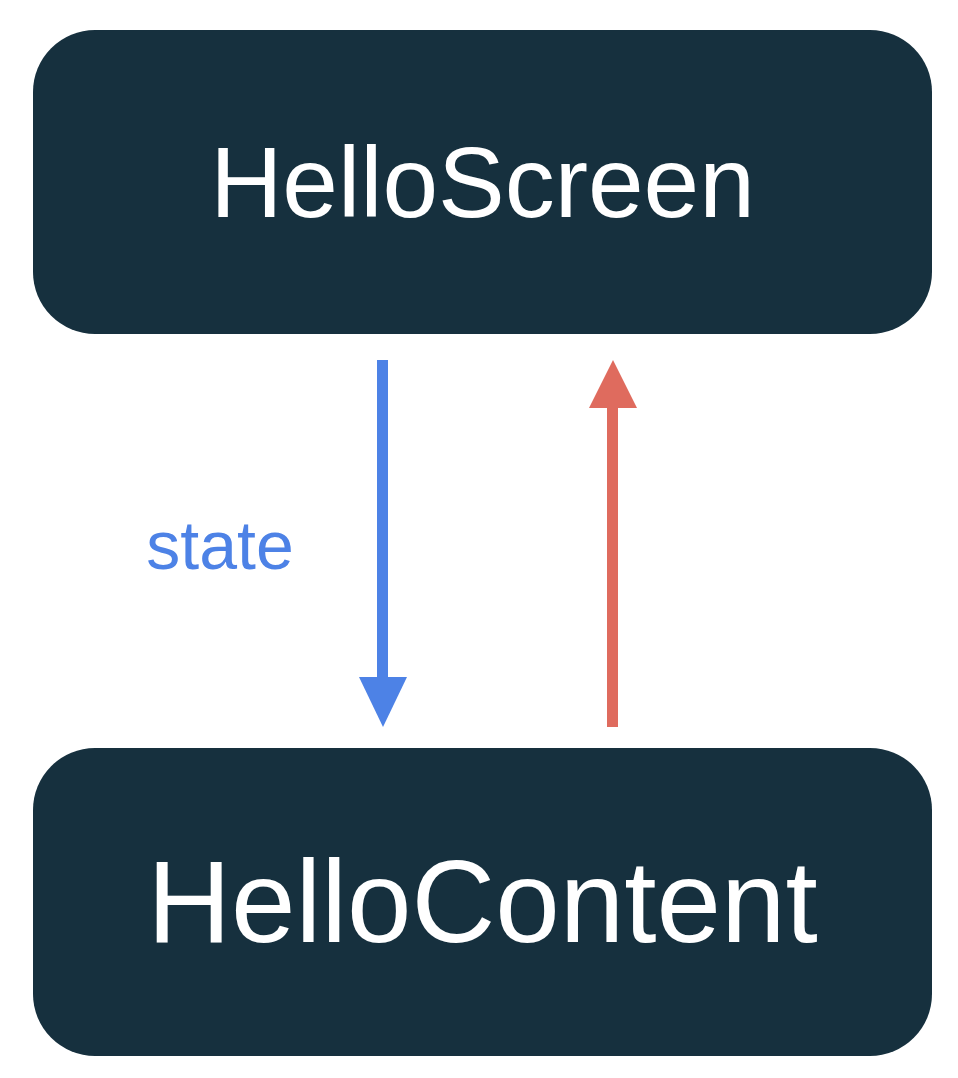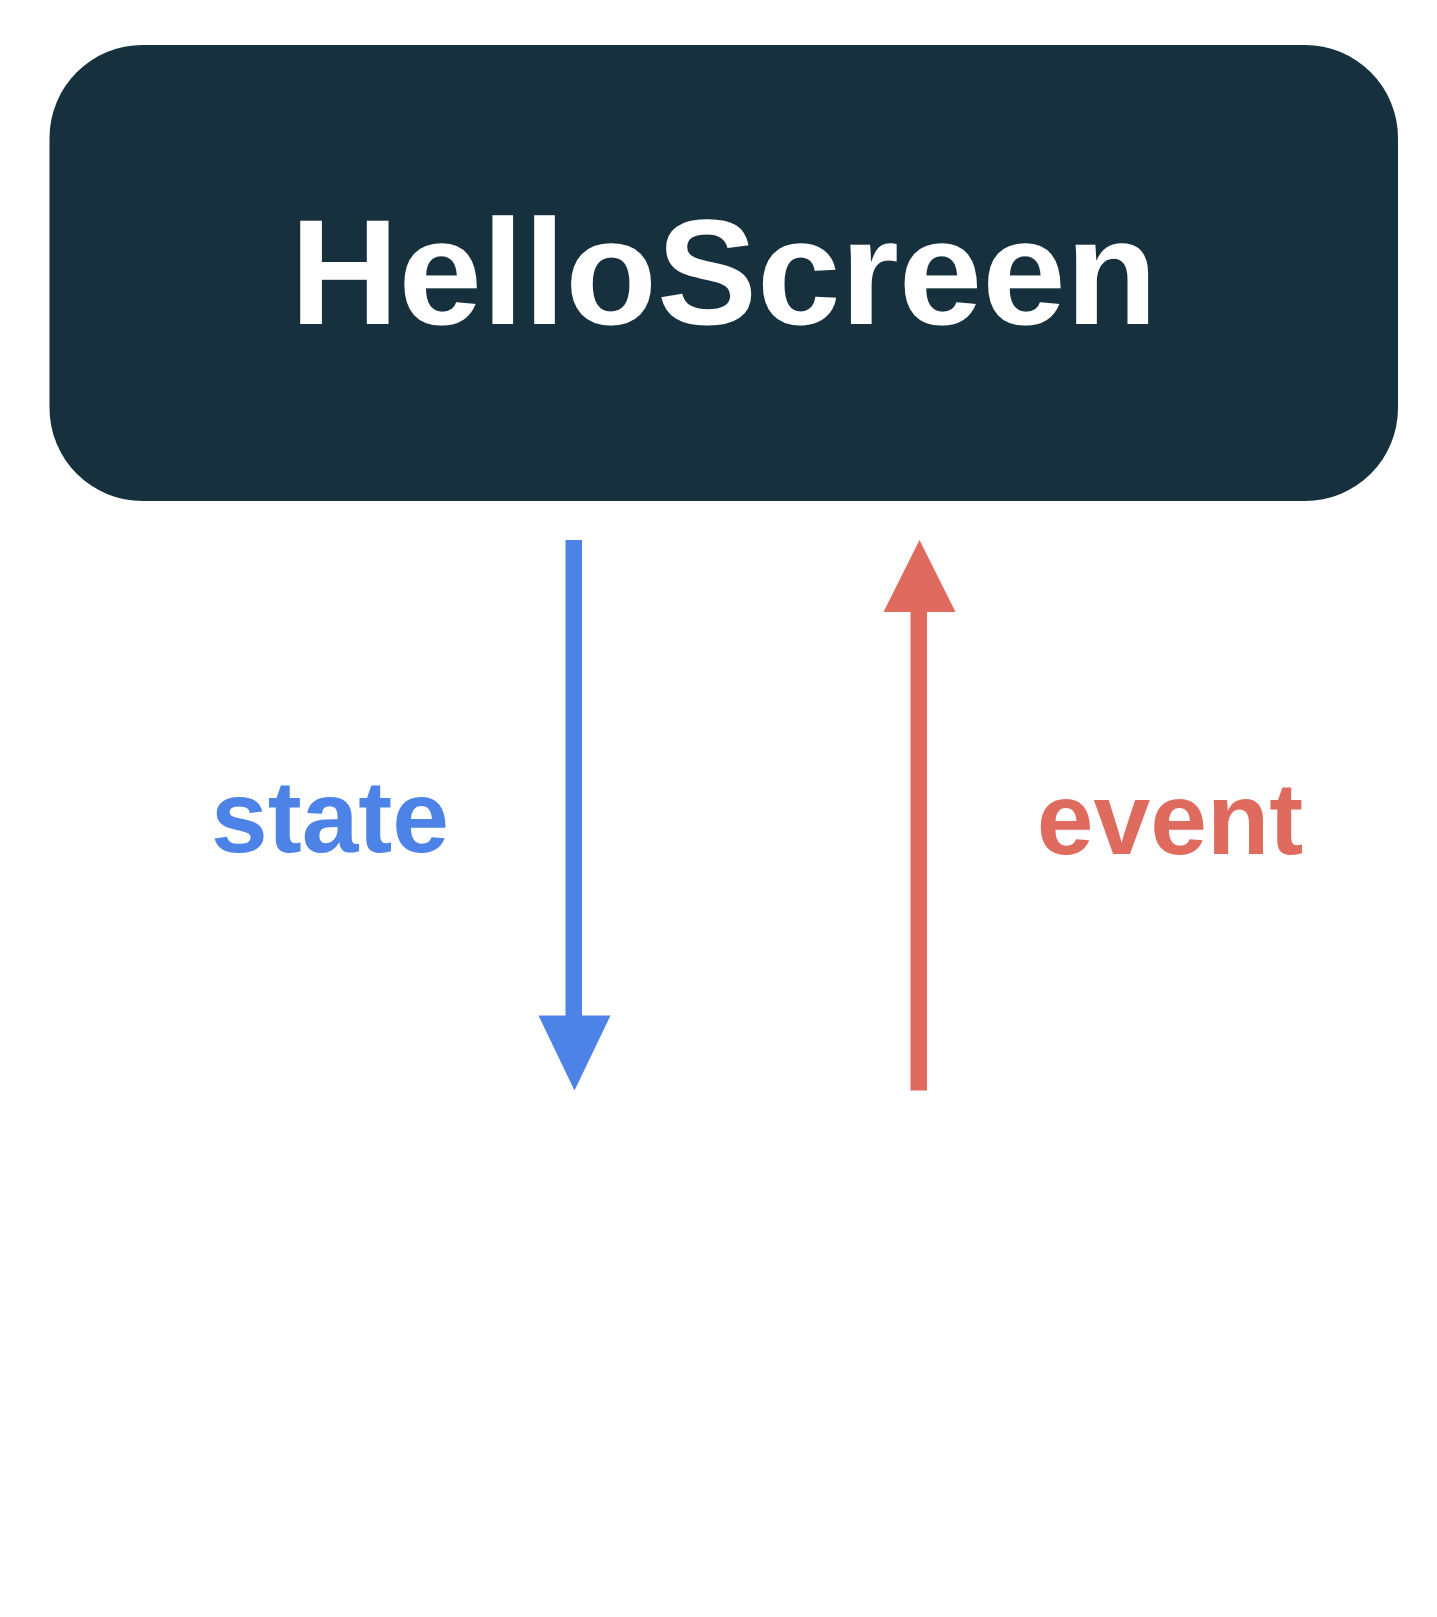--- a/index.html
+++ b/index.html
@@ -7,21 +7,20 @@
     padding: 0;
     background: #ffffff;
   }
   .canvas {
     position: relative;
     width: 958px;
     height: 1078px;
     background: var(--background, #ffffff);
     font-family: "Liberation Sans", sans-serif;
     overflow: hidden;
-    font-weight: bold;
   }
   .node {
     position: absolute;
     left: 33px;
     width: 899px;
     background: var(--node-bg, #16303e);
     border-radius: 62px;
     color: var(--node-text, #ffffff);
     display: flex;
     align-items: center;
@@ -99,16 +98,18 @@
   <div class="node node-screen">
     <span>HelloScreen</span>
   </div>
 
   <div class="shaft shaft-state"></div>
   <div class="head head-state"></div>
   <div class="edge-label label-state">state</div>
 
   <div class="shaft shaft-event"></div>
   <div class="head head-event"></div>
-  <div class="edge-label label-event">event</div>
 
+  <div class="node node-content">
+    <span>HelloContent</span>
+  </div>
 
 </div>
 
 </body></html>

